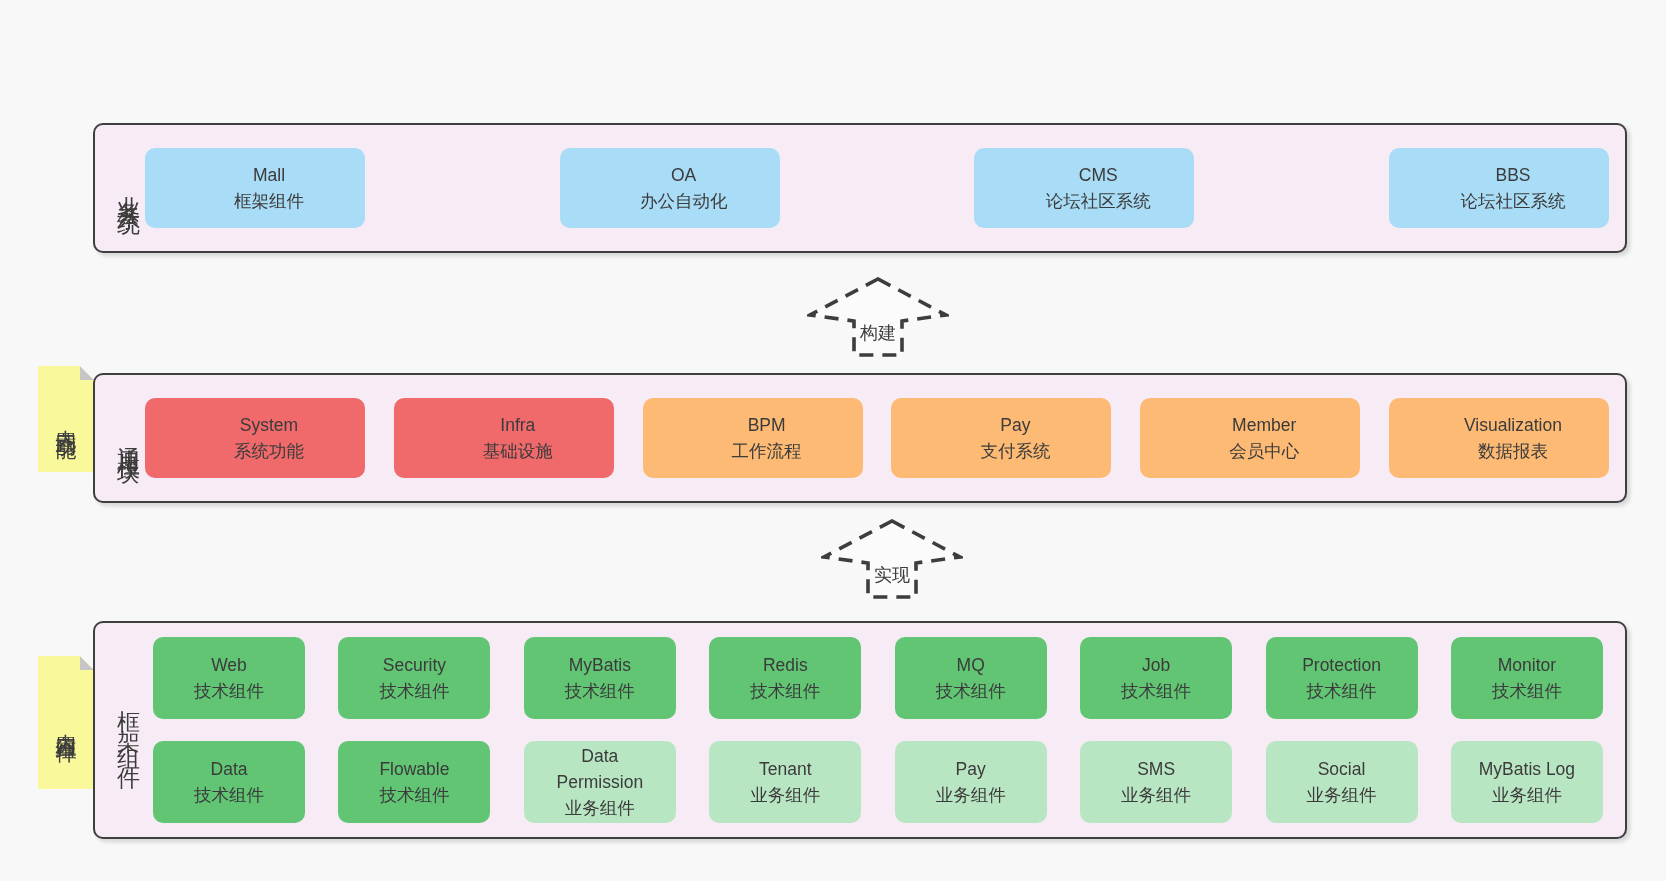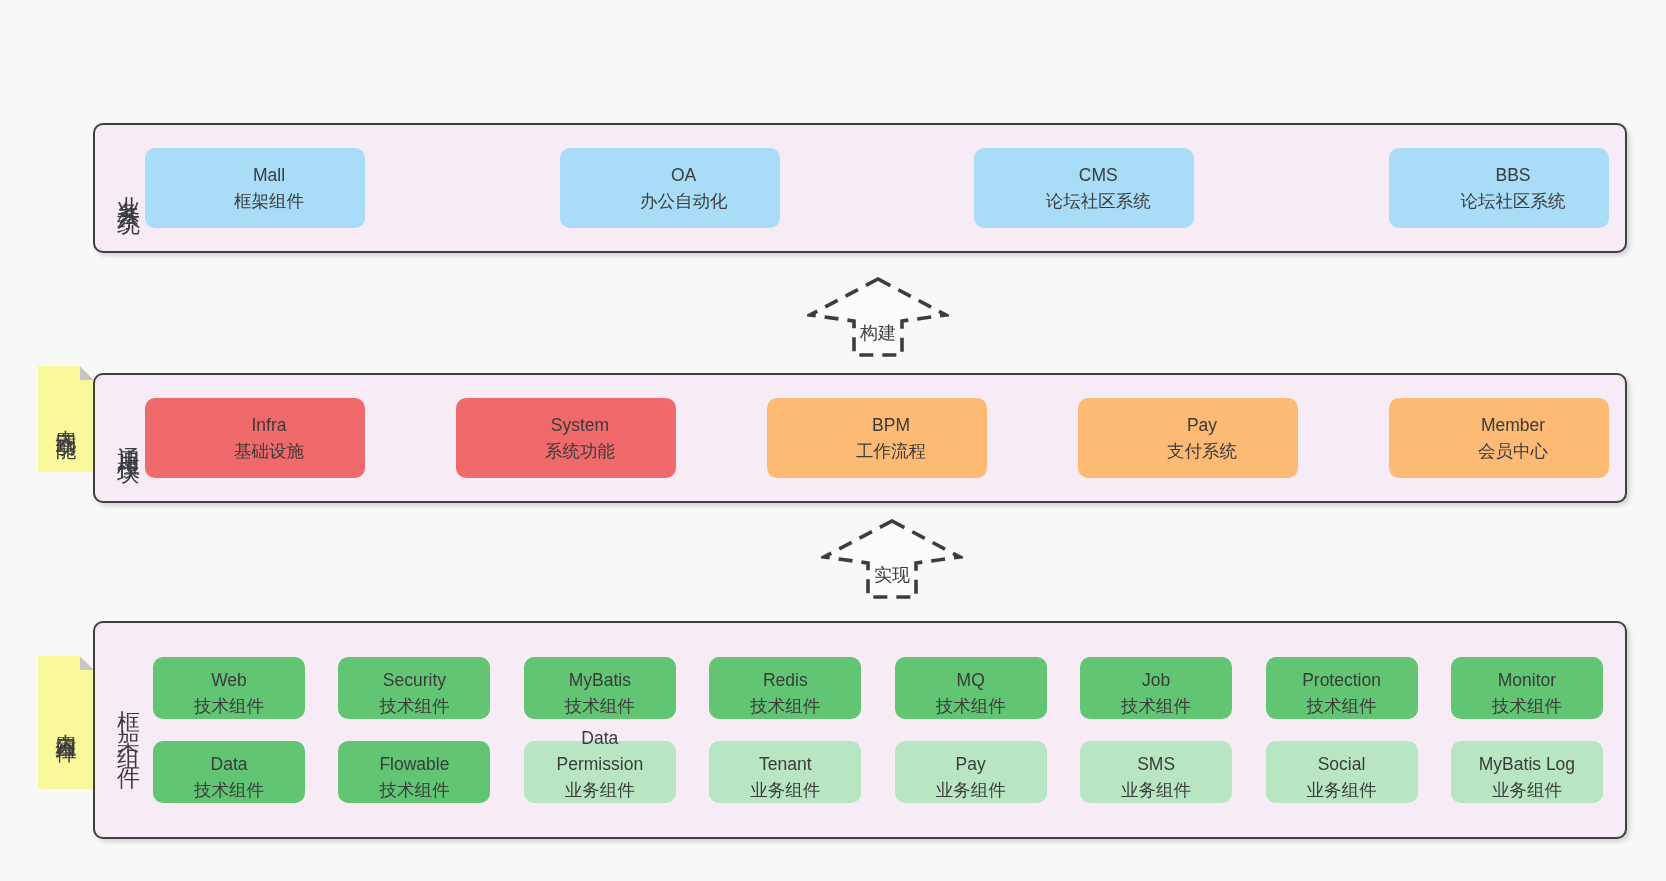--- a/index.html
+++ b/index.html
@@ -32,21 +32,21 @@
     flex:1;display:flex;flex-direction:column;gap:22px;
     padding:0 22px 0 8px;
   }
   .row{display:flex;justify-content:space-between;}
   .box{
     border-radius:10px;display:flex;flex-direction:column;
     align-items:center;justify-content:center;text-align:center;
     font-size:17.5px;line-height:26px;padding-left:28px;
   }
   .size-l{width:192px;height:80px;}
-  .size-s{width:152px;height:62px;padding:0 14px;box-sizing:border-box;justify-content:flex-end;}
+  .size-s{width:152px;height:82px;padding:0 14px;box-sizing:border-box;}
   .b-blue{background:#a9dcf6;}
   .b-red{background:#f0696b;}
   .b-pink{background:#fdba74;}
   .b-green{background:#61c574;}
   .b-lgreen{background:#b9e6c2;}
   .sticky{
     position:absolute;left:38px;width:56px;box-sizing:border-box;
     background:#f9f89b;
     writing-mode:vertical-rl;text-orientation:upright;
     font-size:21px;letter-spacing:3px;color:#3c3c3c;
@@ -104,38 +104,42 @@
   <svg class="fold" viewBox="0 0 14 14">
     <polygon points="0,0 14,14 0,14" fill="#c6c6c6"></polygon>
   </svg>
   <span>内置功能</span>
 </div>
 
 <section class="band" id="band2">
   <div class="band-label">通用模块</div>
   <div class="boxes">
     <div class="box size-l b-red">
+      <div>System</div>
+      <div>系统功能</div>
+    </div>
+    <div class="box size-l b-red">
       <div>Infra</div>
       <div>基础设施</div>
     </div>
-    <div class="box size-l b-red">
-      <div>System</div>
-      <div>系统功能</div>
-    </div>
     <div class="box size-l b-pink">
       <div>BPM</div>
       <div>工作流程</div>
     </div>
     <div class="box size-l b-pink">
       <div>Pay</div>
       <div>支付系统</div>
     </div>
     <div class="box size-l b-pink">
       <div>Member</div>
       <div>会员中心</div>
+    </div>
+    <div class="box size-l b-pink">
+      <div>Visualization</div>
+      <div>数据报表</div>
     </div>
   </div>
 </section>
 
 <div class="arrow" id="arrow2">
   <svg viewBox="0 0 142 80" width="142" height="80">
     <polygon points="71,2 139,38 95,44 95,78 47,78 47,44 3,38"></polygon>
     <text x="71" y="62" text-anchor="middle">实现</text>
   </svg>
 </div>

